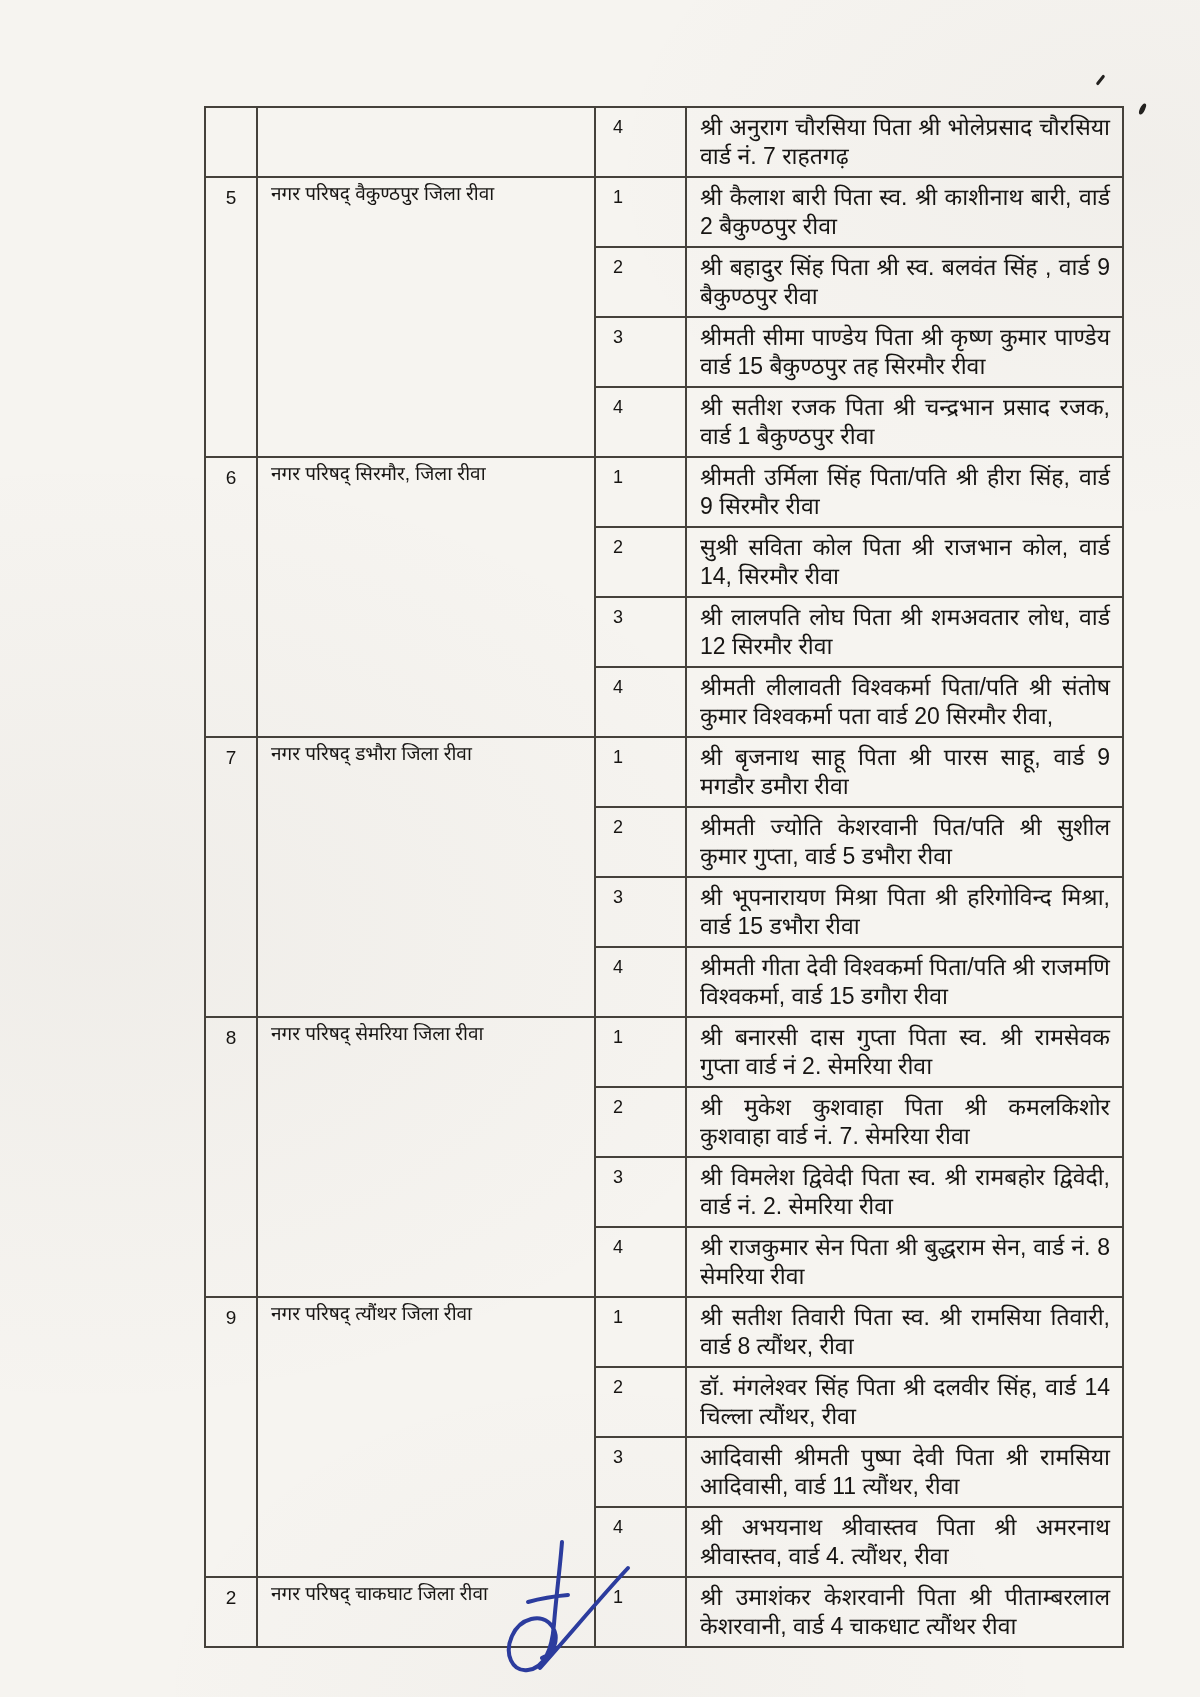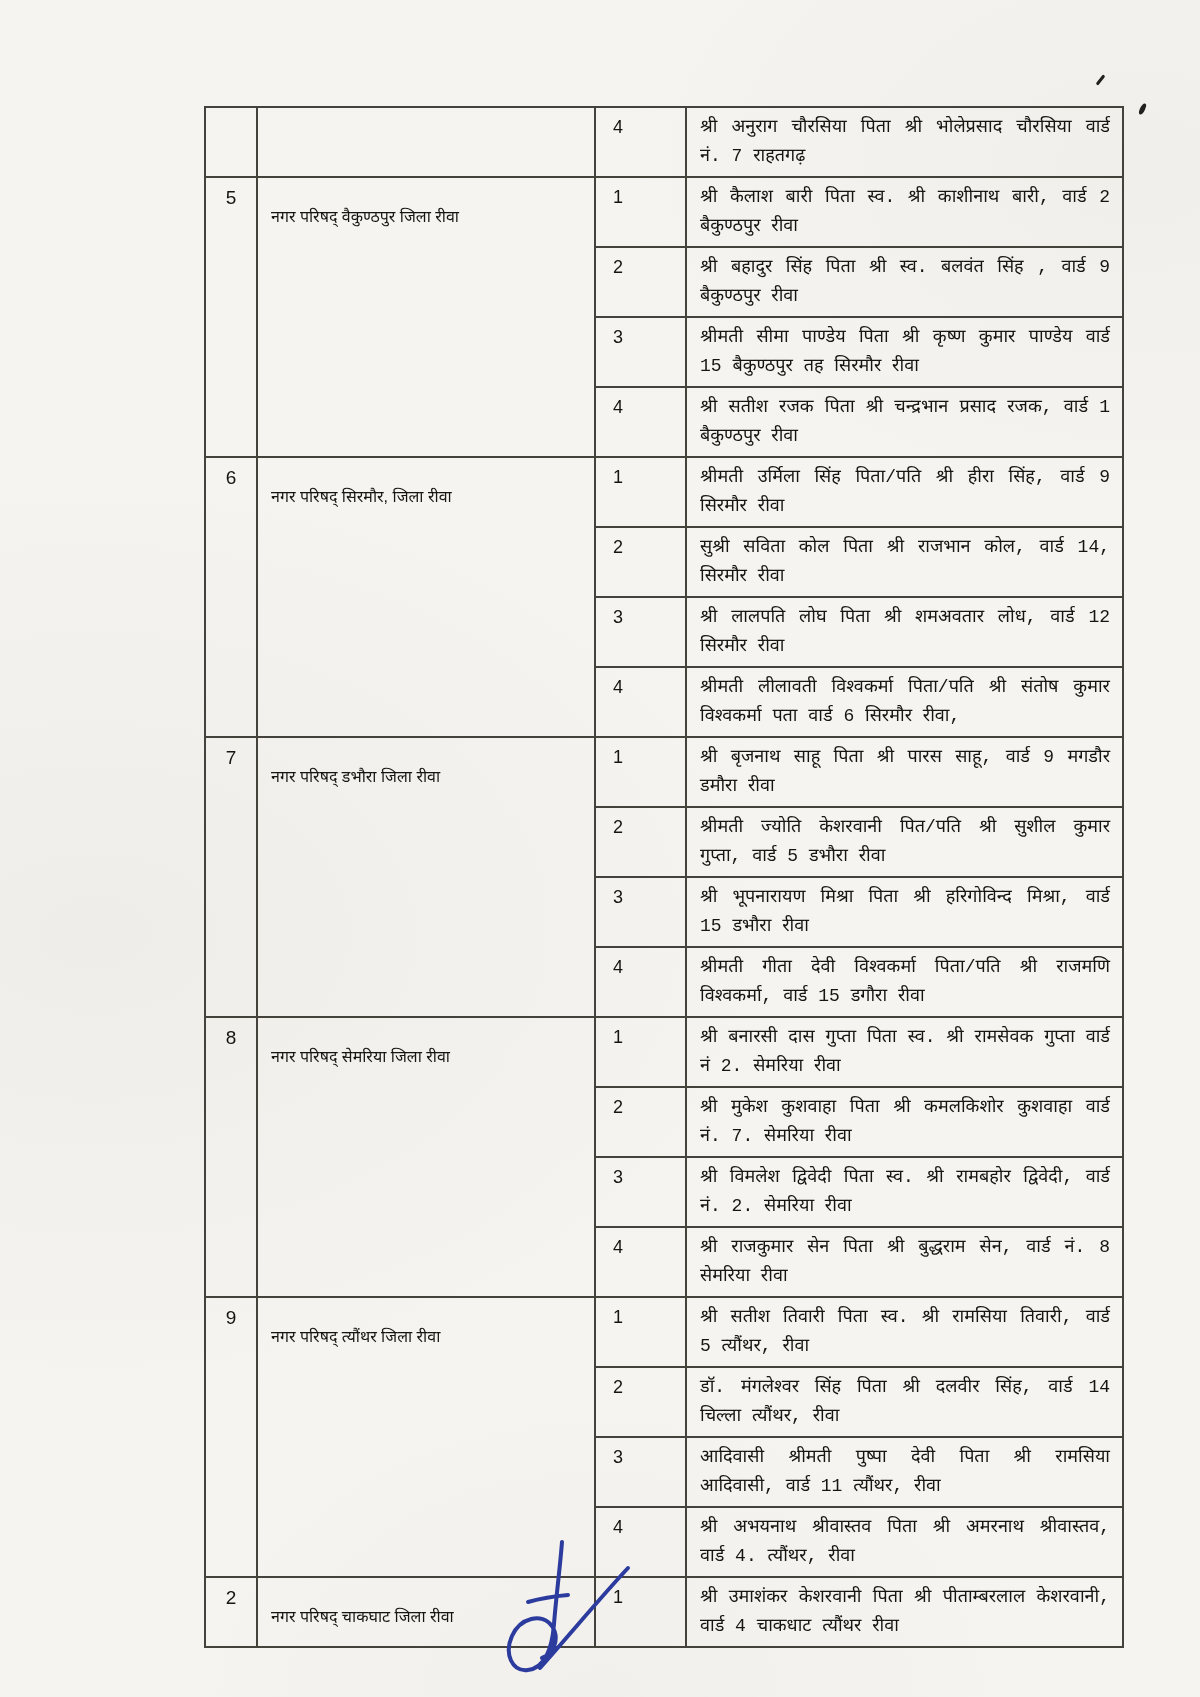--- a/index.html
+++ b/index.html
@@ -19,25 +19,25 @@
   table.doc-table{
     position:absolute;left:204px;top:106px;width:920px;
     border-collapse:collapse;table-layout:fixed;
   }
   .doc-table td{
     border:2px solid #45413b;
     vertical-align:top;
     color:#171513;
   }
   td.c1{width:48px;text-align:center;font-size:19px;padding-top:9px;font-weight:500;}
-  td.c2{width:313px;font-size:16px;line-height:31px;padding:23px 10px 0 13px;
+  td.c2{width:313px;font-size:19px;line-height:31px;padding:0 10px 0 13px;
         text-align:justify;text-align-last:left;font-weight:500;}
   td.c3{width:72px;font-size:18px;padding:9px 0 0 17px;font-weight:500;}
-  td.c4{font-size:18px;line-height:29px;padding:5px 12px 5px 13px;
-        text-align:justify;text-align-last:left;font-weight:500;font-family:Liberation Mono, monospace;}
+  td.c4{font-size:23px;line-height:29px;padding:5px 12px 5px 13px;
+        text-align:justify;text-align-last:left;font-weight:500;}
   tr.member-row{height:68px;}
   tr.partial-row{height:60px;}
   .pen-mark{position:absolute;background:#23211f;}
   #pen-mark-1{left:1099px;top:74px;width:3px;height:12px;border-radius:3px;
               transform:rotate(38deg);}
   #pen-mark-2{left:1140px;top:103px;width:5px;height:12px;
               border-radius:60% 40% 55% 45%;transform:rotate(22deg);}
   #signature{position:absolute;left:470px;top:1538px;width:210px;height:150px;}
 </style>
 </head>
@@ -81,21 +81,21 @@
   <tr class="member-row">
     <td class="c3">2</td>
     <td class="c4">सुश्री सविता कोल पिता श्री राजभान कोल, वार्ड 14, सिरमौर रीवा</td>
   </tr>
   <tr class="member-row">
     <td class="c3">3</td>
     <td class="c4">श्री लालपति लोघ पिता श्री शमअवतार लोध, वार्ड 12 सिरमौर रीवा</td>
   </tr>
   <tr class="member-row">
     <td class="c3">4</td>
-    <td class="c4">श्रीमती लीलावती विश्वकर्मा पिता/पति श्री संतोष कुमार विश्वकर्मा पता वार्ड 6 सिरमौर रीवा,</td>
+    <td class="c4">श्रीमती लीलावती विश्वकर्मा पिता/पति श्री संतोष कुमार विश्वकर्मा पता वार्ड 20 सिरमौर रीवा,</td>
   </tr>
 
   <tr class="member-row">
     <td class="c1" rowspan="4">7</td>
     <td class="c2" rowspan="4">नगर परिषद् डभौरा जिला रीवा</td>
     <td class="c3">1</td>
     <td class="c4">श्री बृजनाथ साहू पिता श्री पारस साहू, वार्ड 9 मगडौर डमौरा रीवा</td>
   </tr>
   <tr class="member-row">
     <td class="c3">2</td>
@@ -126,21 +126,21 @@
   </tr>
   <tr class="member-row">
     <td class="c3">4</td>
     <td class="c4">श्री राजकुमार सेन पिता श्री बुद्धराम सेन, वार्ड नं. 8 सेमरिया रीवा</td>
   </tr>
 
   <tr class="member-row">
     <td class="c1" rowspan="4">9</td>
     <td class="c2" rowspan="4">नगर परिषद् त्यौंथर जिला रीवा</td>
     <td class="c3">1</td>
-    <td class="c4">श्री सतीश तिवारी पिता स्व. श्री रामसिया तिवारी, वार्ड 5 त्यौंथर, रीवा</td>
+    <td class="c4">श्री सतीश तिवारी पिता स्व. श्री रामसिया तिवारी, वार्ड 8 त्यौंथर, रीवा</td>
   </tr>
   <tr class="member-row">
     <td class="c3">2</td>
     <td class="c4">डॉ. मंगलेश्वर सिंह पिता श्री दलवीर सिंह, वार्ड 14 चिल्ला त्यौंथर, रीवा</td>
   </tr>
   <tr class="member-row">
     <td class="c3">3</td>
     <td class="c4">आदिवासी श्रीमती पुष्पा देवी पिता श्री रामसिया आदिवासी, वार्ड 11 त्यौंथर, रीवा</td>
   </tr>
   <tr class="member-row">

